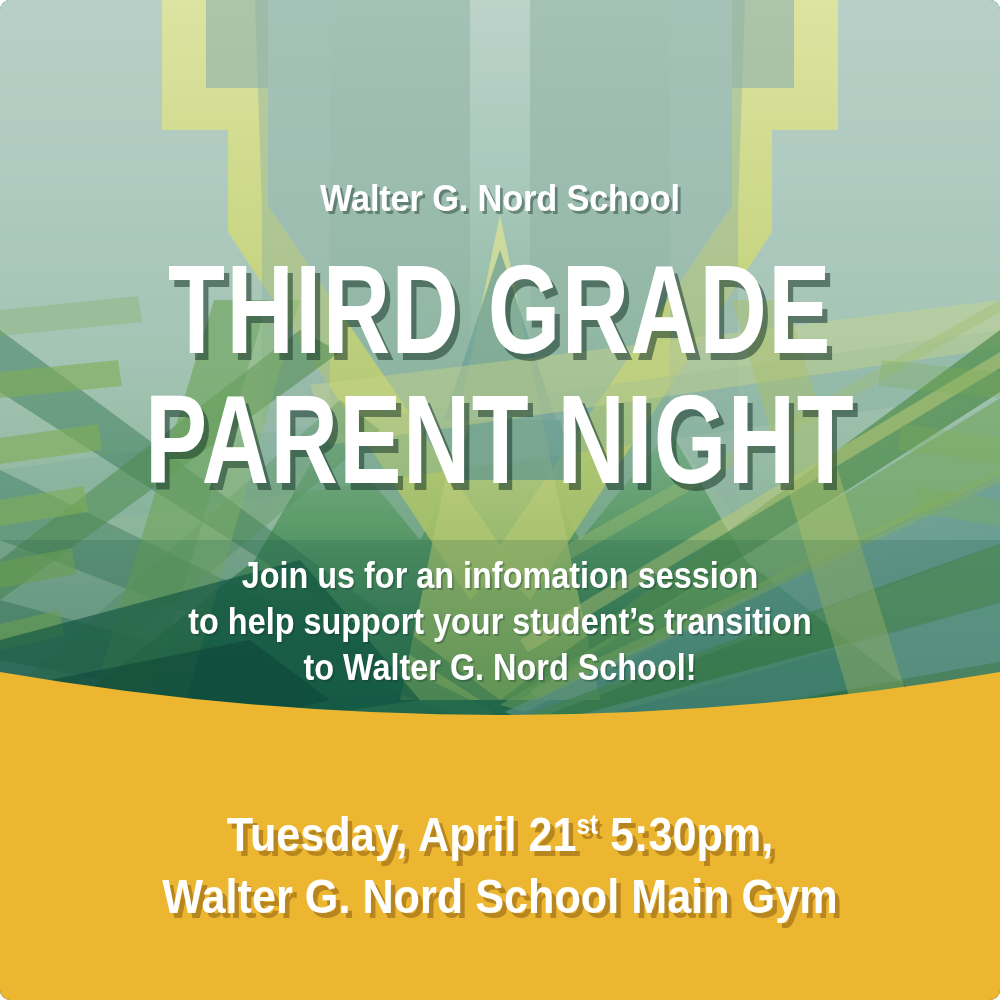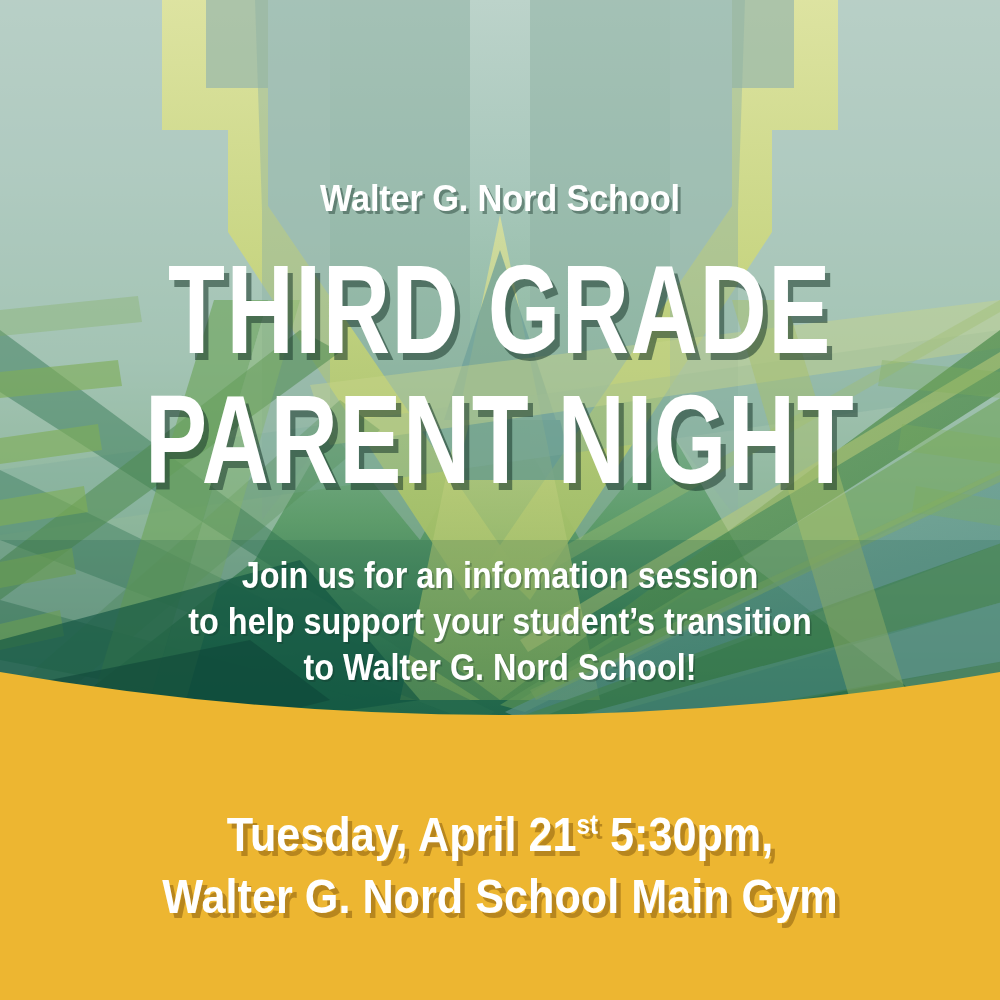--- a/index.html
+++ b/index.html
@@ -7,20 +7,21 @@
     padding: 0;
     background: #ffffff;
   }
   #poster {
     position: relative;
     width: 1000px;
     height: 1000px;
     overflow: hidden;
     font-family: "Liberation Sans", sans-serif;
     background: #0F5240;
+    border-radius: 10px;
   }
   #bg-svg {
     position: absolute;
     inset: 0;
     width: 1000px;
     height: 1000px;
     display: block;
   }
   .content {
     position: absolute;

